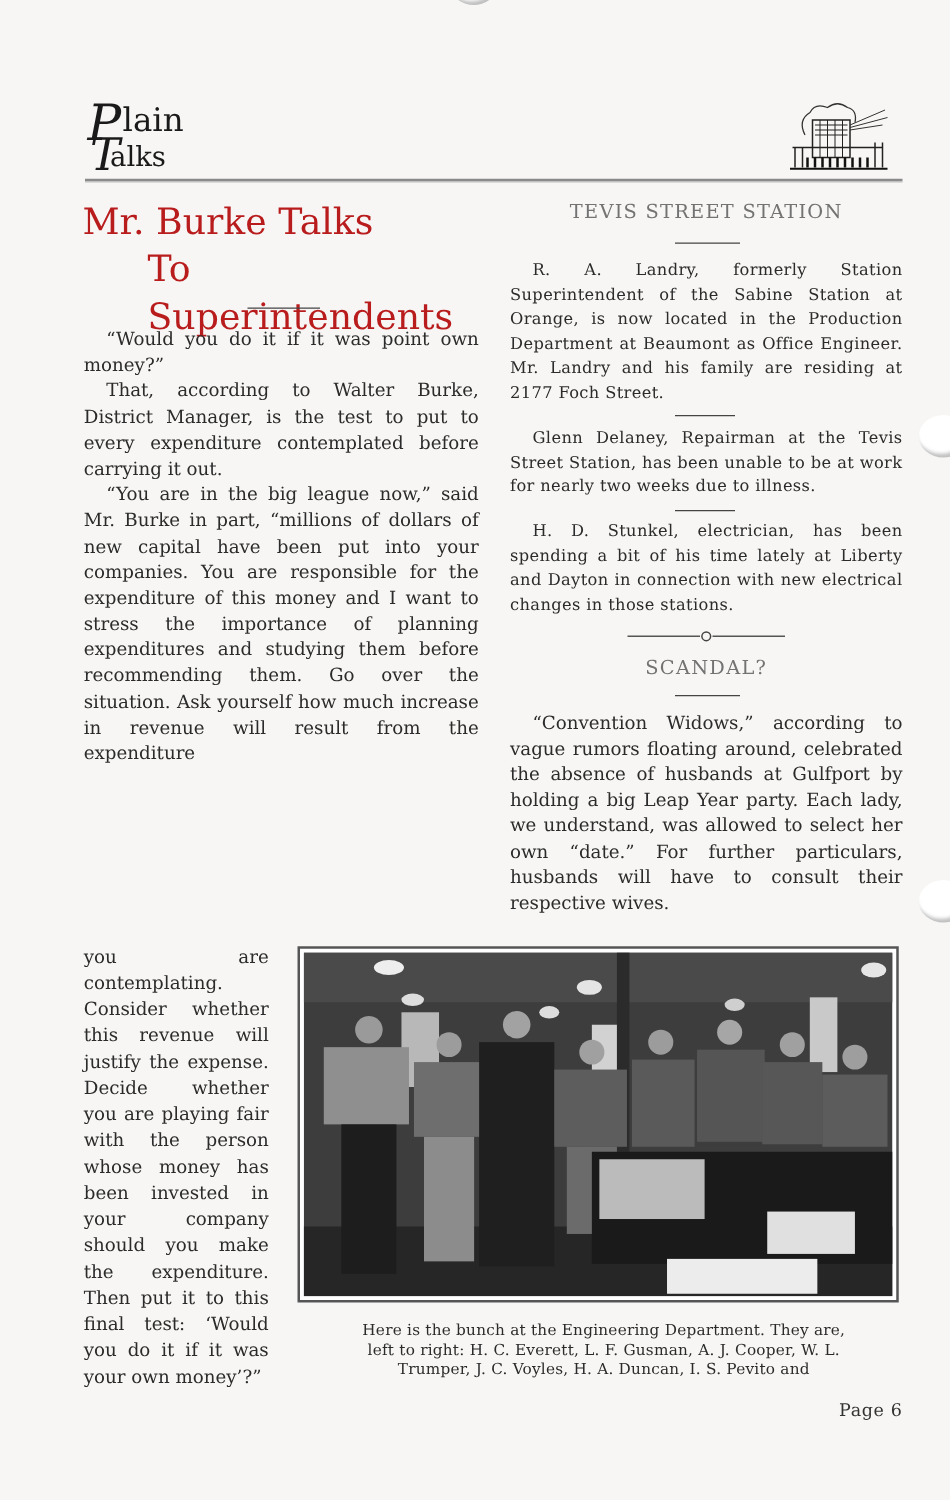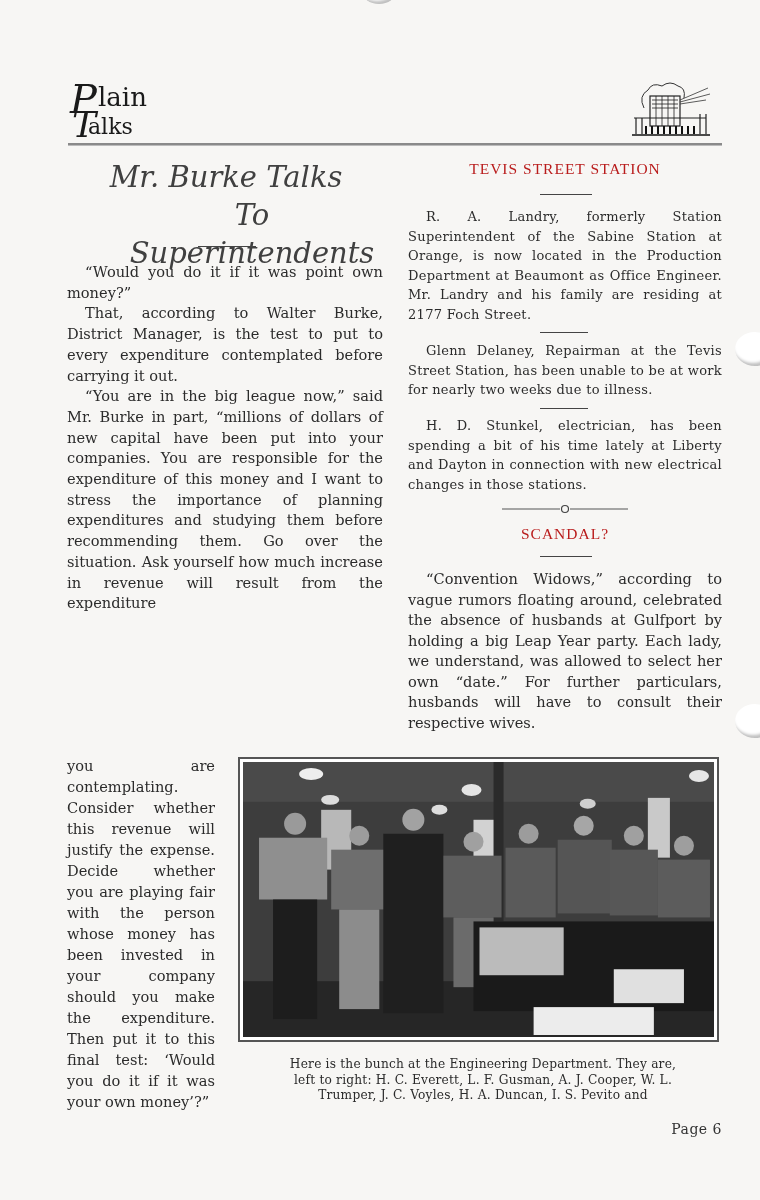--- a/index.html
+++ b/index.html
@@ -22,33 +22,33 @@
   .logo .cap1 { left: 2px; top: -2px; font-size: 40px; font-style: italic; }
   .logo .w1 { left: 30px; top: 4px; font-size: 26px; }
   .logo .cap2 { left: 4px; top: 26px; font-size: 36px; font-style: italic; }
   .logo .w2 { left: 20px; top: 36px; font-size: 22px; }
   .emblem { position: absolute; right: 8px; top: 0; width: 86px; height: 62px; }
   .rule-top { position: absolute; left: 0; top: 65px; width: 654px; height: 0;
     border-top: 2px solid #8a8a8a; border-bottom: 1px solid #bbb; }
 
   
   .headline { position: absolute; left: 66px; top: 158px; width: 320px;
-    font-family: "DejaVu Serif", serif; font-style: italic; font-size: 29px; color: #404040; line-height: 38px; text-align: center; }
+    font-family: "DejaVu Serif", serif; font-size: 29px; color: #b91c1c; line-height: 38px; }
   .headline .l1 { display: block; }
   .headline .l2 { display: block; padding-left: 52px; }
   .short-rule { position: absolute; height: 0; border-top: 1.5px solid #444; }
   .col { position: absolute; font-size: 14.6px; line-height: 20.7px; text-align: justify; color: #2b2b2b; }
   .col p { margin: 0; text-indent: 18px; }
   .col-left { left: 67px; top: 262px; width: 316px; }
   .col-narrow { left: 67px; top: 727px; width: 148px; font-size: 14.6px; line-height: 21px; }
   .col-narrow p { text-indent: 0; margin-top: 28px; }
 
   
   .sec-head { position: absolute; left: 408px; width: 314px; text-align: center;
-    font-size: 15.5px; letter-spacing: 1px; color: #b91c1c; font-family: Liberation Serif, serif; }
+    font-size: 15.5px; letter-spacing: 1px; color: #737373; }
   .col-right { left: 408px; width: 314px; font-size: 13px; line-height: 19.5px; letter-spacing: 0.3px; }
   .col-right2 { left: 408px; width: 314px; font-size: 14.6px; line-height: 20.5px; }
 
   
   .photo-frame { position: absolute; left: 238px; top: 757px; width: 481px; height: 285px;
     border: 2px solid #555; box-sizing: border-box; padding: 3px; background: #fff; }
   .photo { width: 100%; height: 100%; display: block; }
   .caption { position: absolute; left: 244px; top: 1057px; width: 478px; text-align: center;
     font-size: 12.2px; line-height: 15.5px; color: #2b2b2b; letter-spacing: 0.2px; }
   .page-num { position: absolute; right: 38px; top: 1121px; font-size: 14px; color: #333; letter-spacing: 0.5px; }

